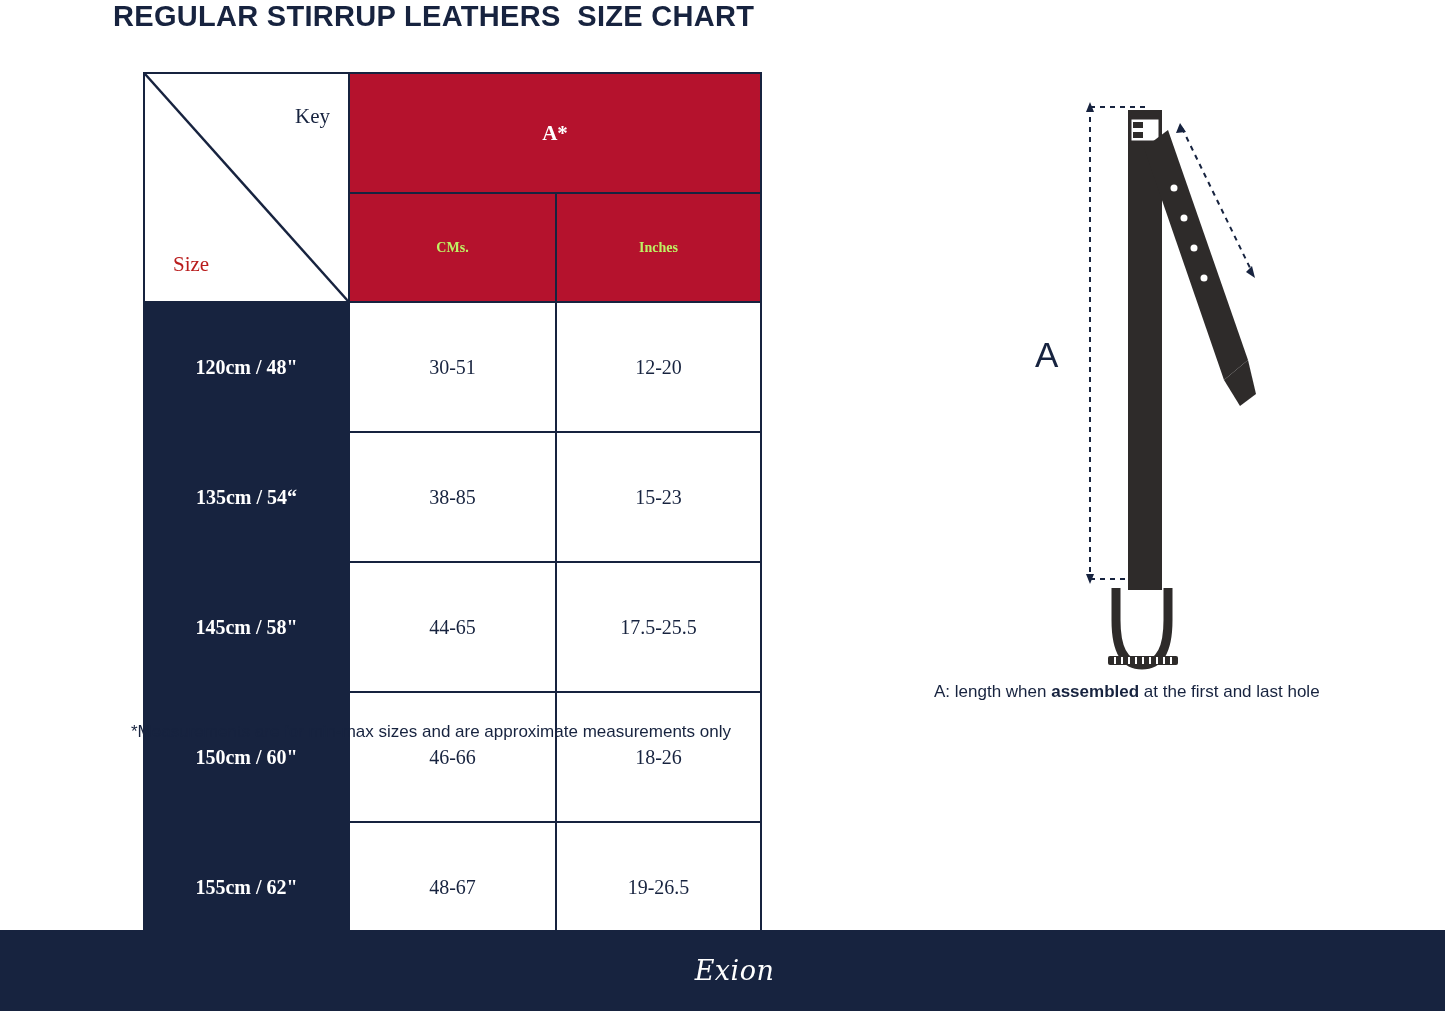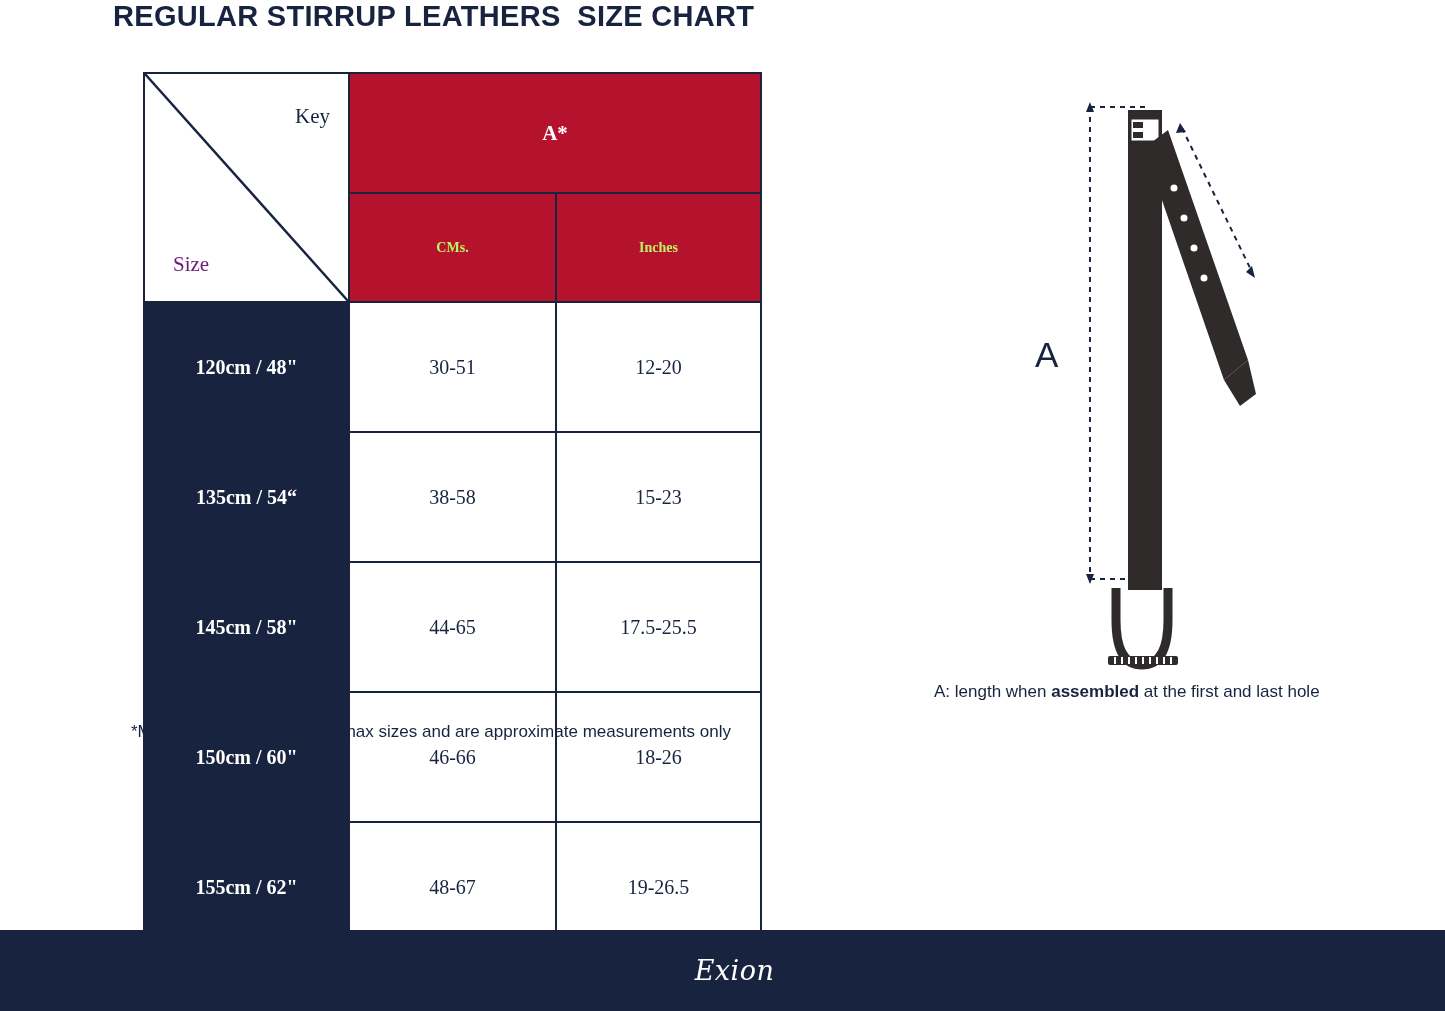--- a/index.html
+++ b/index.html
@@ -68,21 +68,21 @@
     right: 18px;
     top: 30px;
     font-size: 21px;
     color: #17233f;
   }
   .diag-size {
     position: absolute;
     left: 28px;
     bottom: 24px;
     font-size: 21px;
-    color: #701a75;
+    color: #b91c1c;
   }
 
   .head-a {
     background: #b5122d;
     color: #ffffff;
     font-size: 21px;
     font-weight: bold;
     height: 84px;
   }
   .head-sub {
@@ -198,21 +198,21 @@
         <td class="head-sub">Inches</td>
       </tr>
 
       <tr>
         <td class="size-cell">120cm / 48"</td>
         <td class="val-cell">30-51</td>
         <td class="val-cell">12-20</td>
       </tr>
       <tr>
         <td class="size-cell">135cm / 54“</td>
-        <td class="val-cell">38-58</td>
+        <td class="val-cell">38-85</td>
         <td class="val-cell">15-23</td>
       </tr>
       <tr>
         <td class="size-cell">145cm / 58"</td>
         <td class="val-cell">44-65</td>
         <td class="val-cell">17.5-25.5</td>
       </tr>
       <tr>
         <td class="size-cell">150cm / 60"</td>
         <td class="val-cell">46-66</td>

